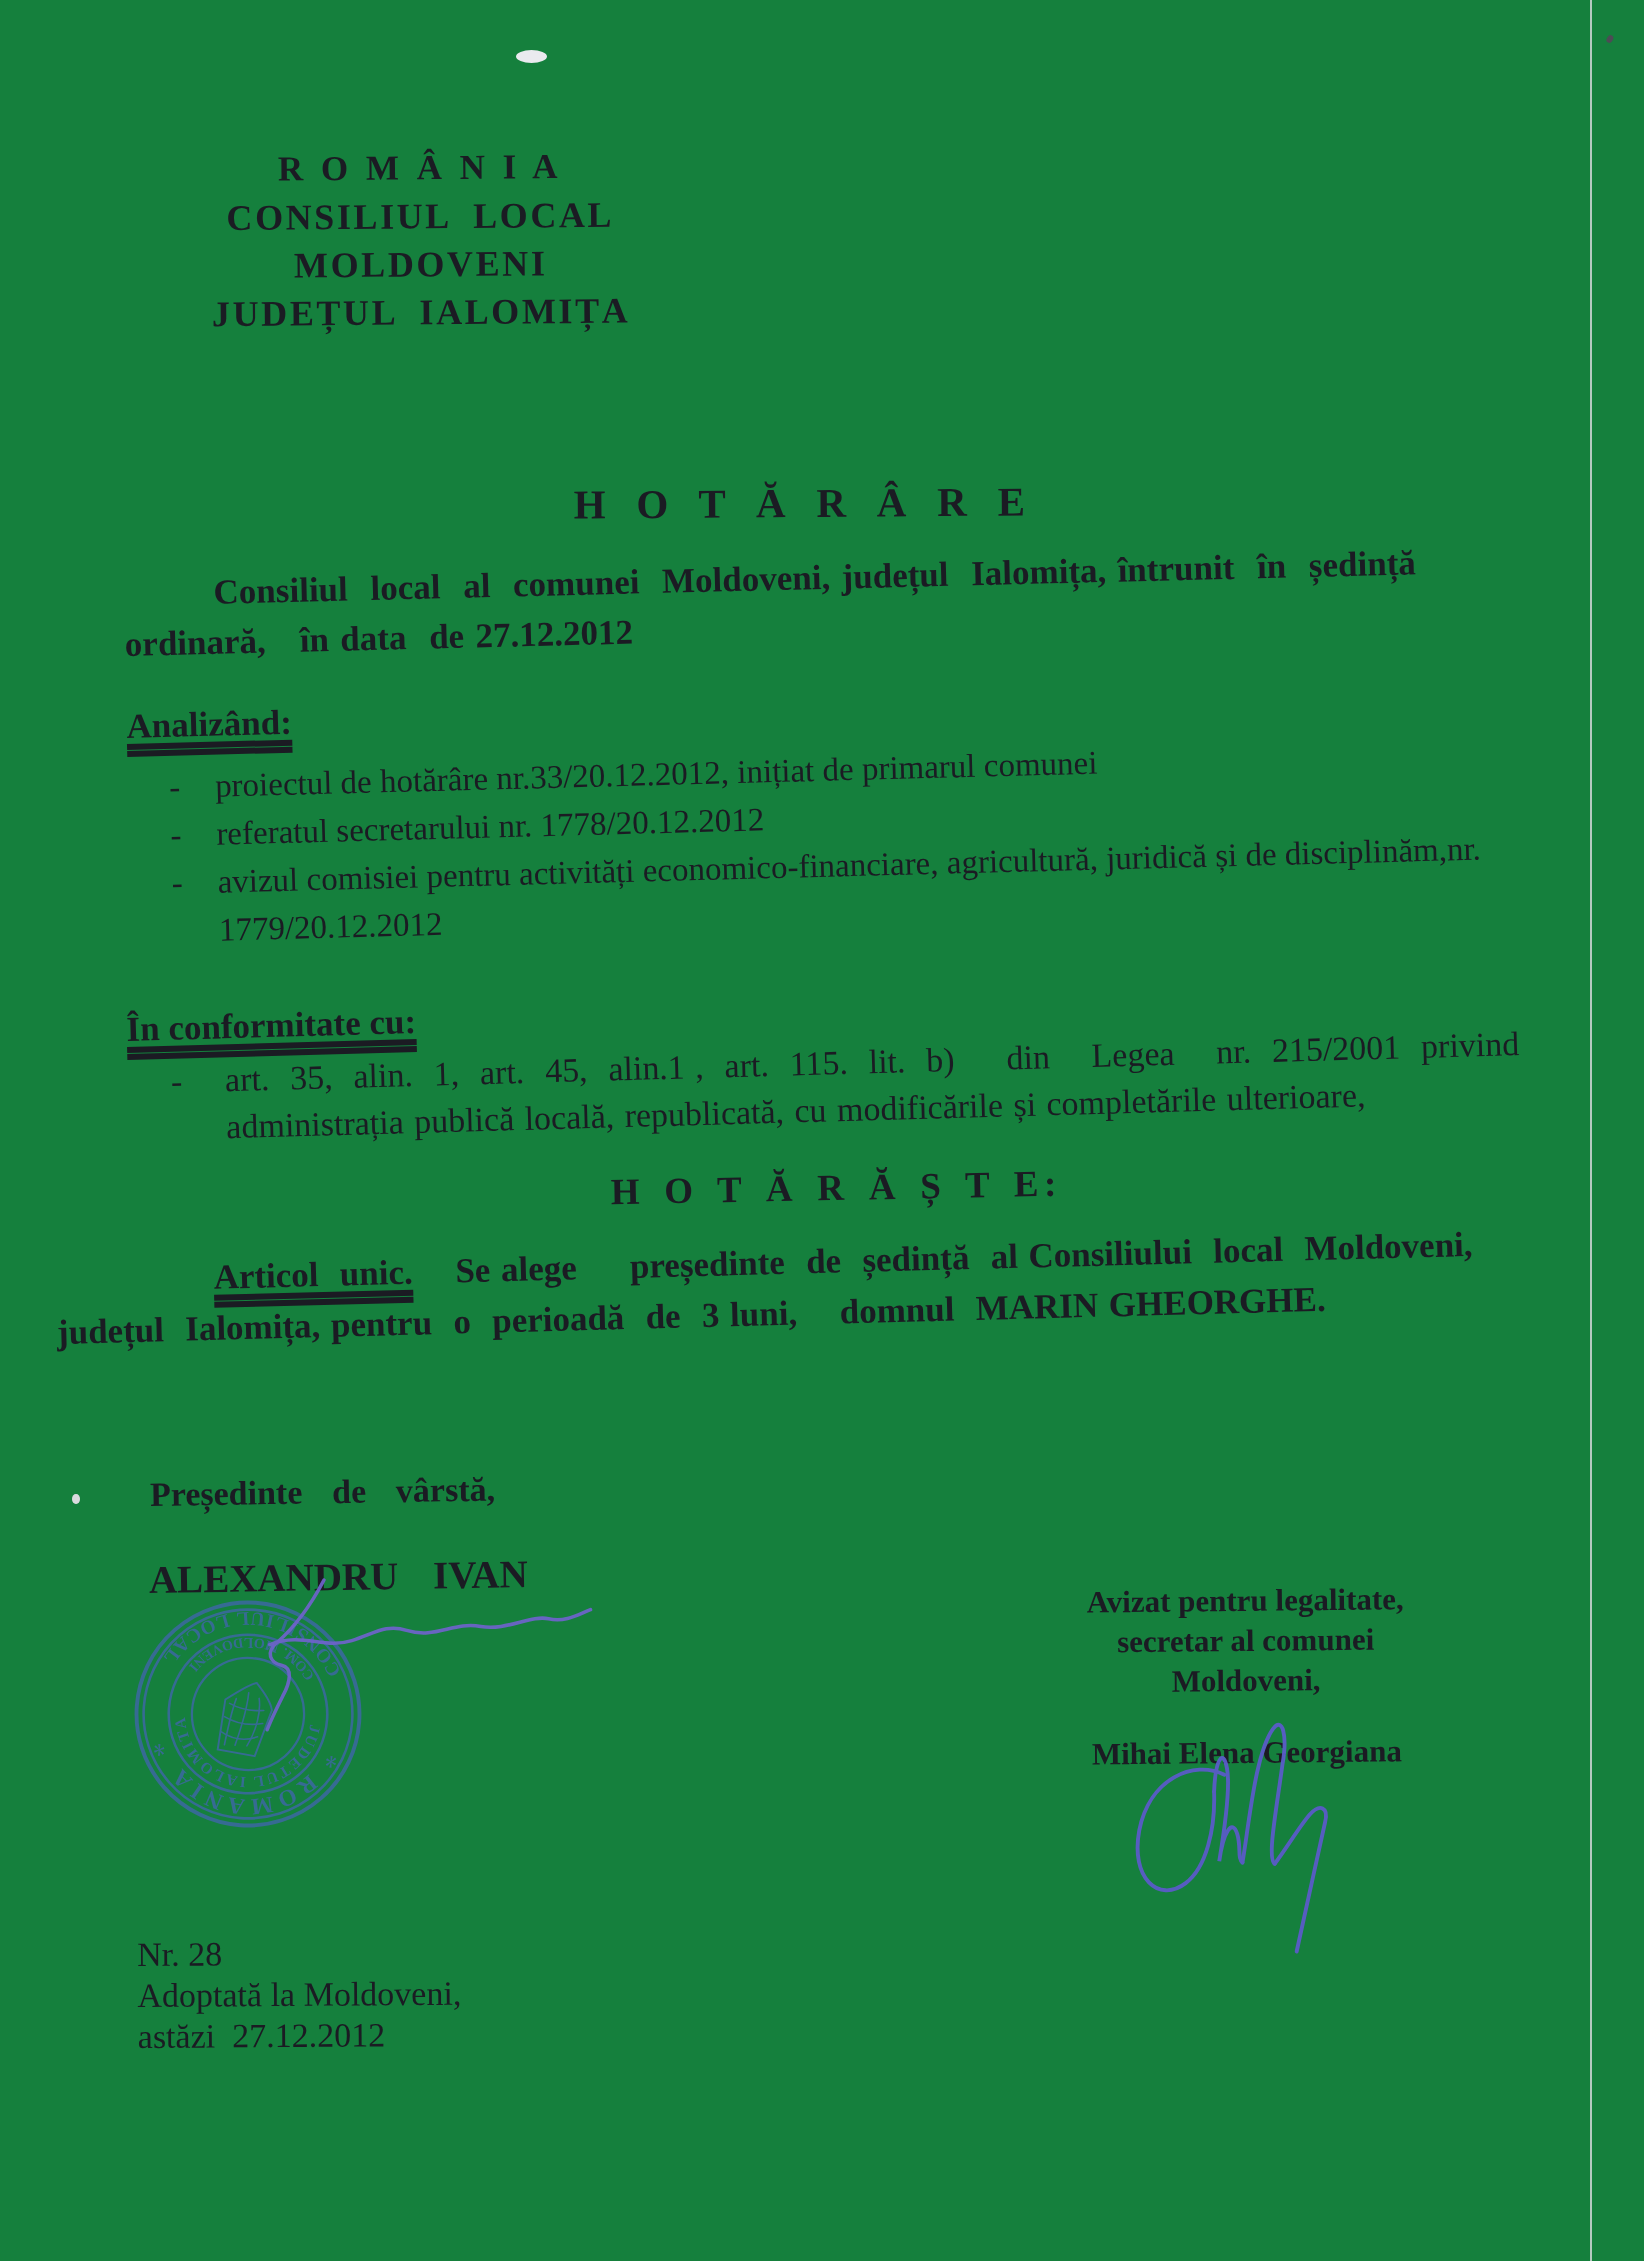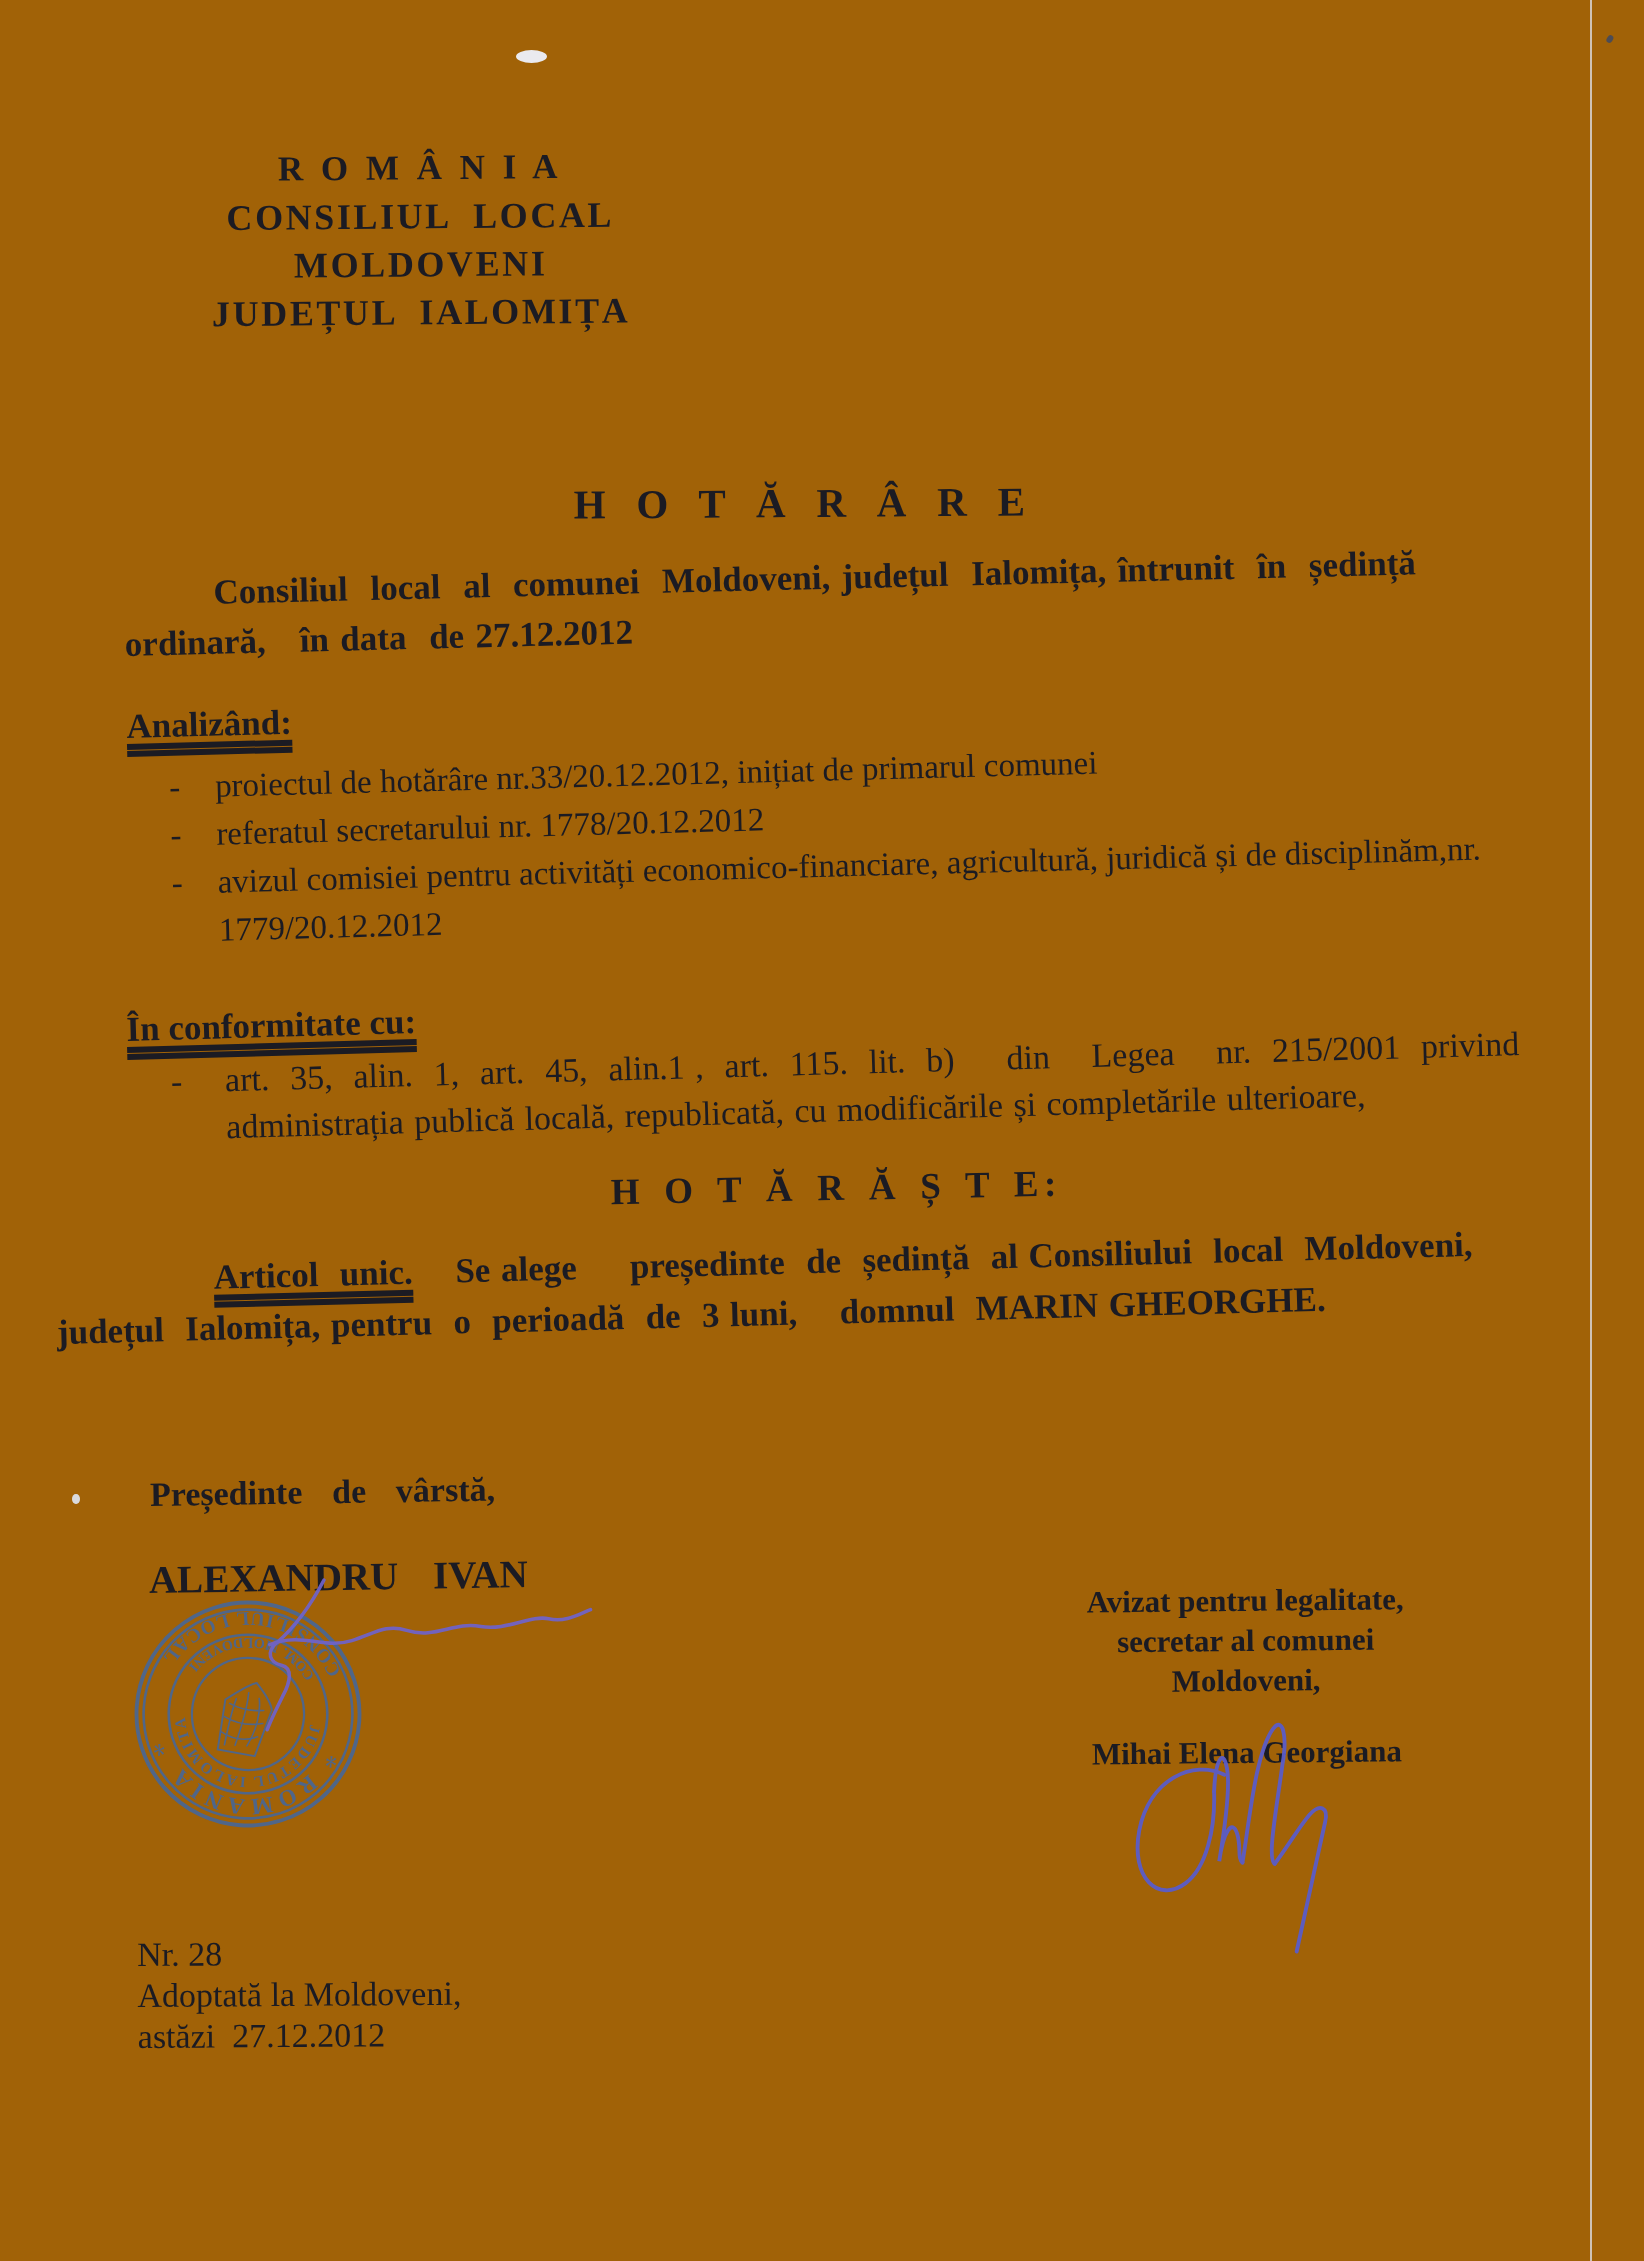--- a/index.html
+++ b/index.html
@@ -1,17 +1,17 @@
 <!DOCTYPE html>
 <html style="font-size:10.3px"><head>
 <meta charset="utf-8">
 <style>
   html,body{margin:0;padding:0;background:#9a9a9a;}
   .page{
-    position:relative; width:1645px; height:2261px; background:#a16207;
+    position:relative; width:1645px; height:2261px; background:#15803d;
     font-family:"Liberation Serif","DejaVu Serif",serif; color:#1b1b23;
     overflow:hidden;
   }
   .abs{position:absolute;}
   .t{white-space:pre-wrap;}
   .u2{
     text-decoration-line:underline; text-decoration-style:double;
     text-decoration-thickness:6.4px; text-underline-offset:5.8px;
   }
   

